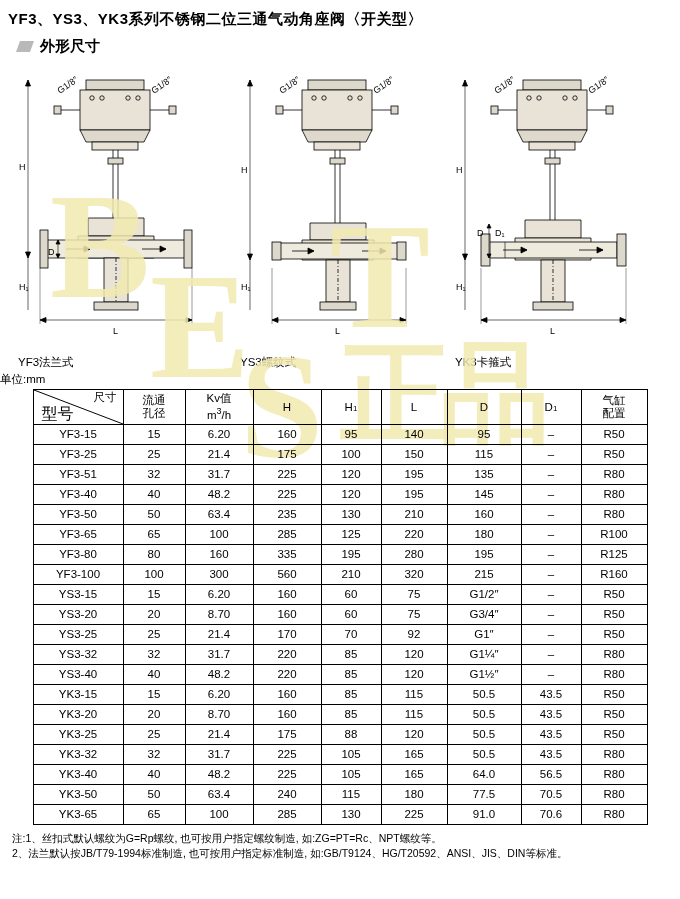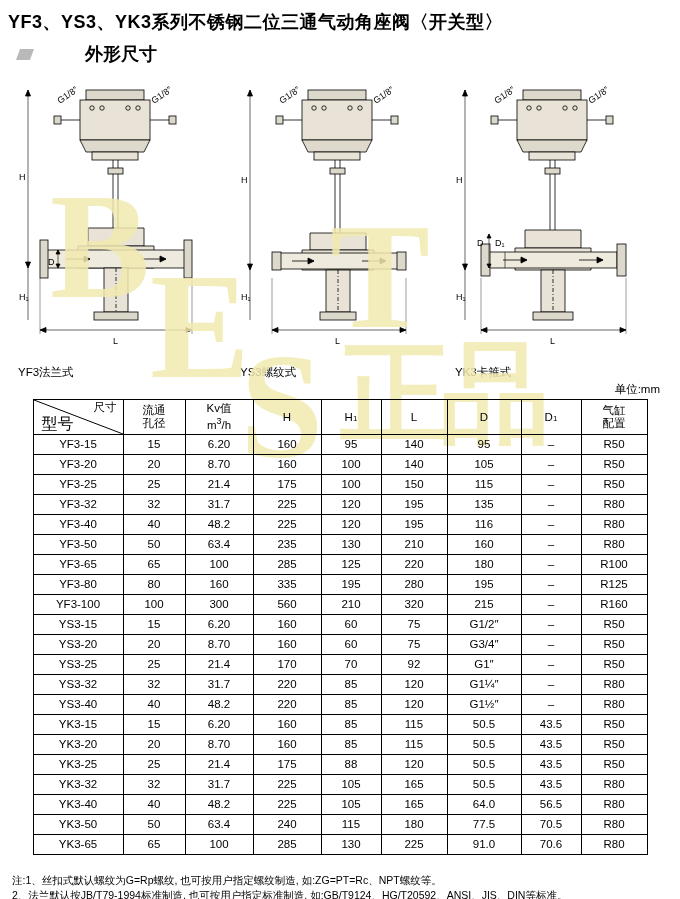--- a/index.html
+++ b/index.html
@@ -15,42 +15,41 @@
     position: relative;
     overflow: hidden;
   }
   .page {
     position: relative;
     width: 680px;
     height: 899px;
     padding: 0;
   }
   .title {
-    font-size: 18px;
+    font-size: 15px;
     font-weight: bold;
     letter-spacing: 0.5px;
     margin: 10px 0 0 8px;
     white-space: nowrap;
   }
   .section-head {
     display: flex;
     align-items: center;
     margin: 8px 0 2px 18px;
   }
   .section-mark {
     width: 14px;
     height: 11px;
     background: #b9b9b9;
     transform: skewX(-20deg);
     margin-right: 8px;
   }
   .section-label {
-    font-size: 18px;
+    font-size: 15px;
     font-weight: bold;
-    margin-left: 45px;
   }
 
   
   .drawings {
     position: relative;
     height: 310px;
     margin: 2px 0 0 0;
   }
   .dwg {
     position: absolute;
@@ -78,21 +77,21 @@
   }
   .wm-letter {
     position: absolute;
     font-family: "Liberation Serif", serif;
     font-weight: bold;
     color: #f2e9b0;
     opacity: 0.85;
   }
 
   .unit {
-    text-align: right;
+    text-align: left;
     font-size: 11.5px;
     margin: 4px 20px 2px 0;
   }
 
   table.spec {
     border-collapse: collapse;
     margin: 0 auto;
     width: 516px;
     table-layout: fixed;
     position: relative;
@@ -128,21 +127,21 @@
   .hdr-type {
     position: absolute;
     bottom: 1px;
     left: 8px;
     font-size: 16px;
   }
   .two-line { line-height: 1.15; }
   .sup { font-size: 9px; vertical-align: super; }
 
   .notes {
-    margin: 18px 10px 0 12px;
+    margin: 6px 10px 0 12px;
     font-size: 10.5px;
     line-height: 1.45;
   }
   .notes div { white-space: nowrap; }
   .note-indent { text-indent: 0; }
 </style>
 </head>
 <body>
 
 <div class="page">
@@ -385,60 +384,49 @@
           <td>15</td>
           <td>6.20</td>
           <td>160</td>
           <td>95</td>
           <td>140</td>
           <td>95</td>
           <td>–</td>
           <td>R50</td>
         </tr>
         <tr>
-          <td>YF3-20</td>
-          <td>20</td>
-          <td>8.70</td>
-          <td>160</td>
-          <td>100</td>
-          <td>140</td>
-          <td>105</td>
-          <td>–</td>
-          <td>R50</td>
-        </tr>
-        <tr>
           <td>YF3-25</td>
           <td>25</td>
           <td>21.4</td>
           <td>175</td>
           <td>100</td>
           <td>150</td>
           <td>115</td>
           <td>–</td>
           <td>R50</td>
         </tr>
         <tr>
-          <td>YF3-32</td>
+          <td>YF3-51</td>
           <td>32</td>
           <td>31.7</td>
           <td>225</td>
           <td>120</td>
           <td>195</td>
           <td>135</td>
           <td>–</td>
           <td>R80</td>
         </tr>
         <tr>
           <td>YF3-40</td>
           <td>40</td>
           <td>48.2</td>
           <td>225</td>
           <td>120</td>
           <td>195</td>
-          <td>116</td>
+          <td>145</td>
           <td>–</td>
           <td>R80</td>
         </tr>
         <tr>
           <td>YF3-50</td>
           <td>50</td>
           <td>63.4</td>
           <td>235</td>
           <td>130</td>
           <td>210</td>

